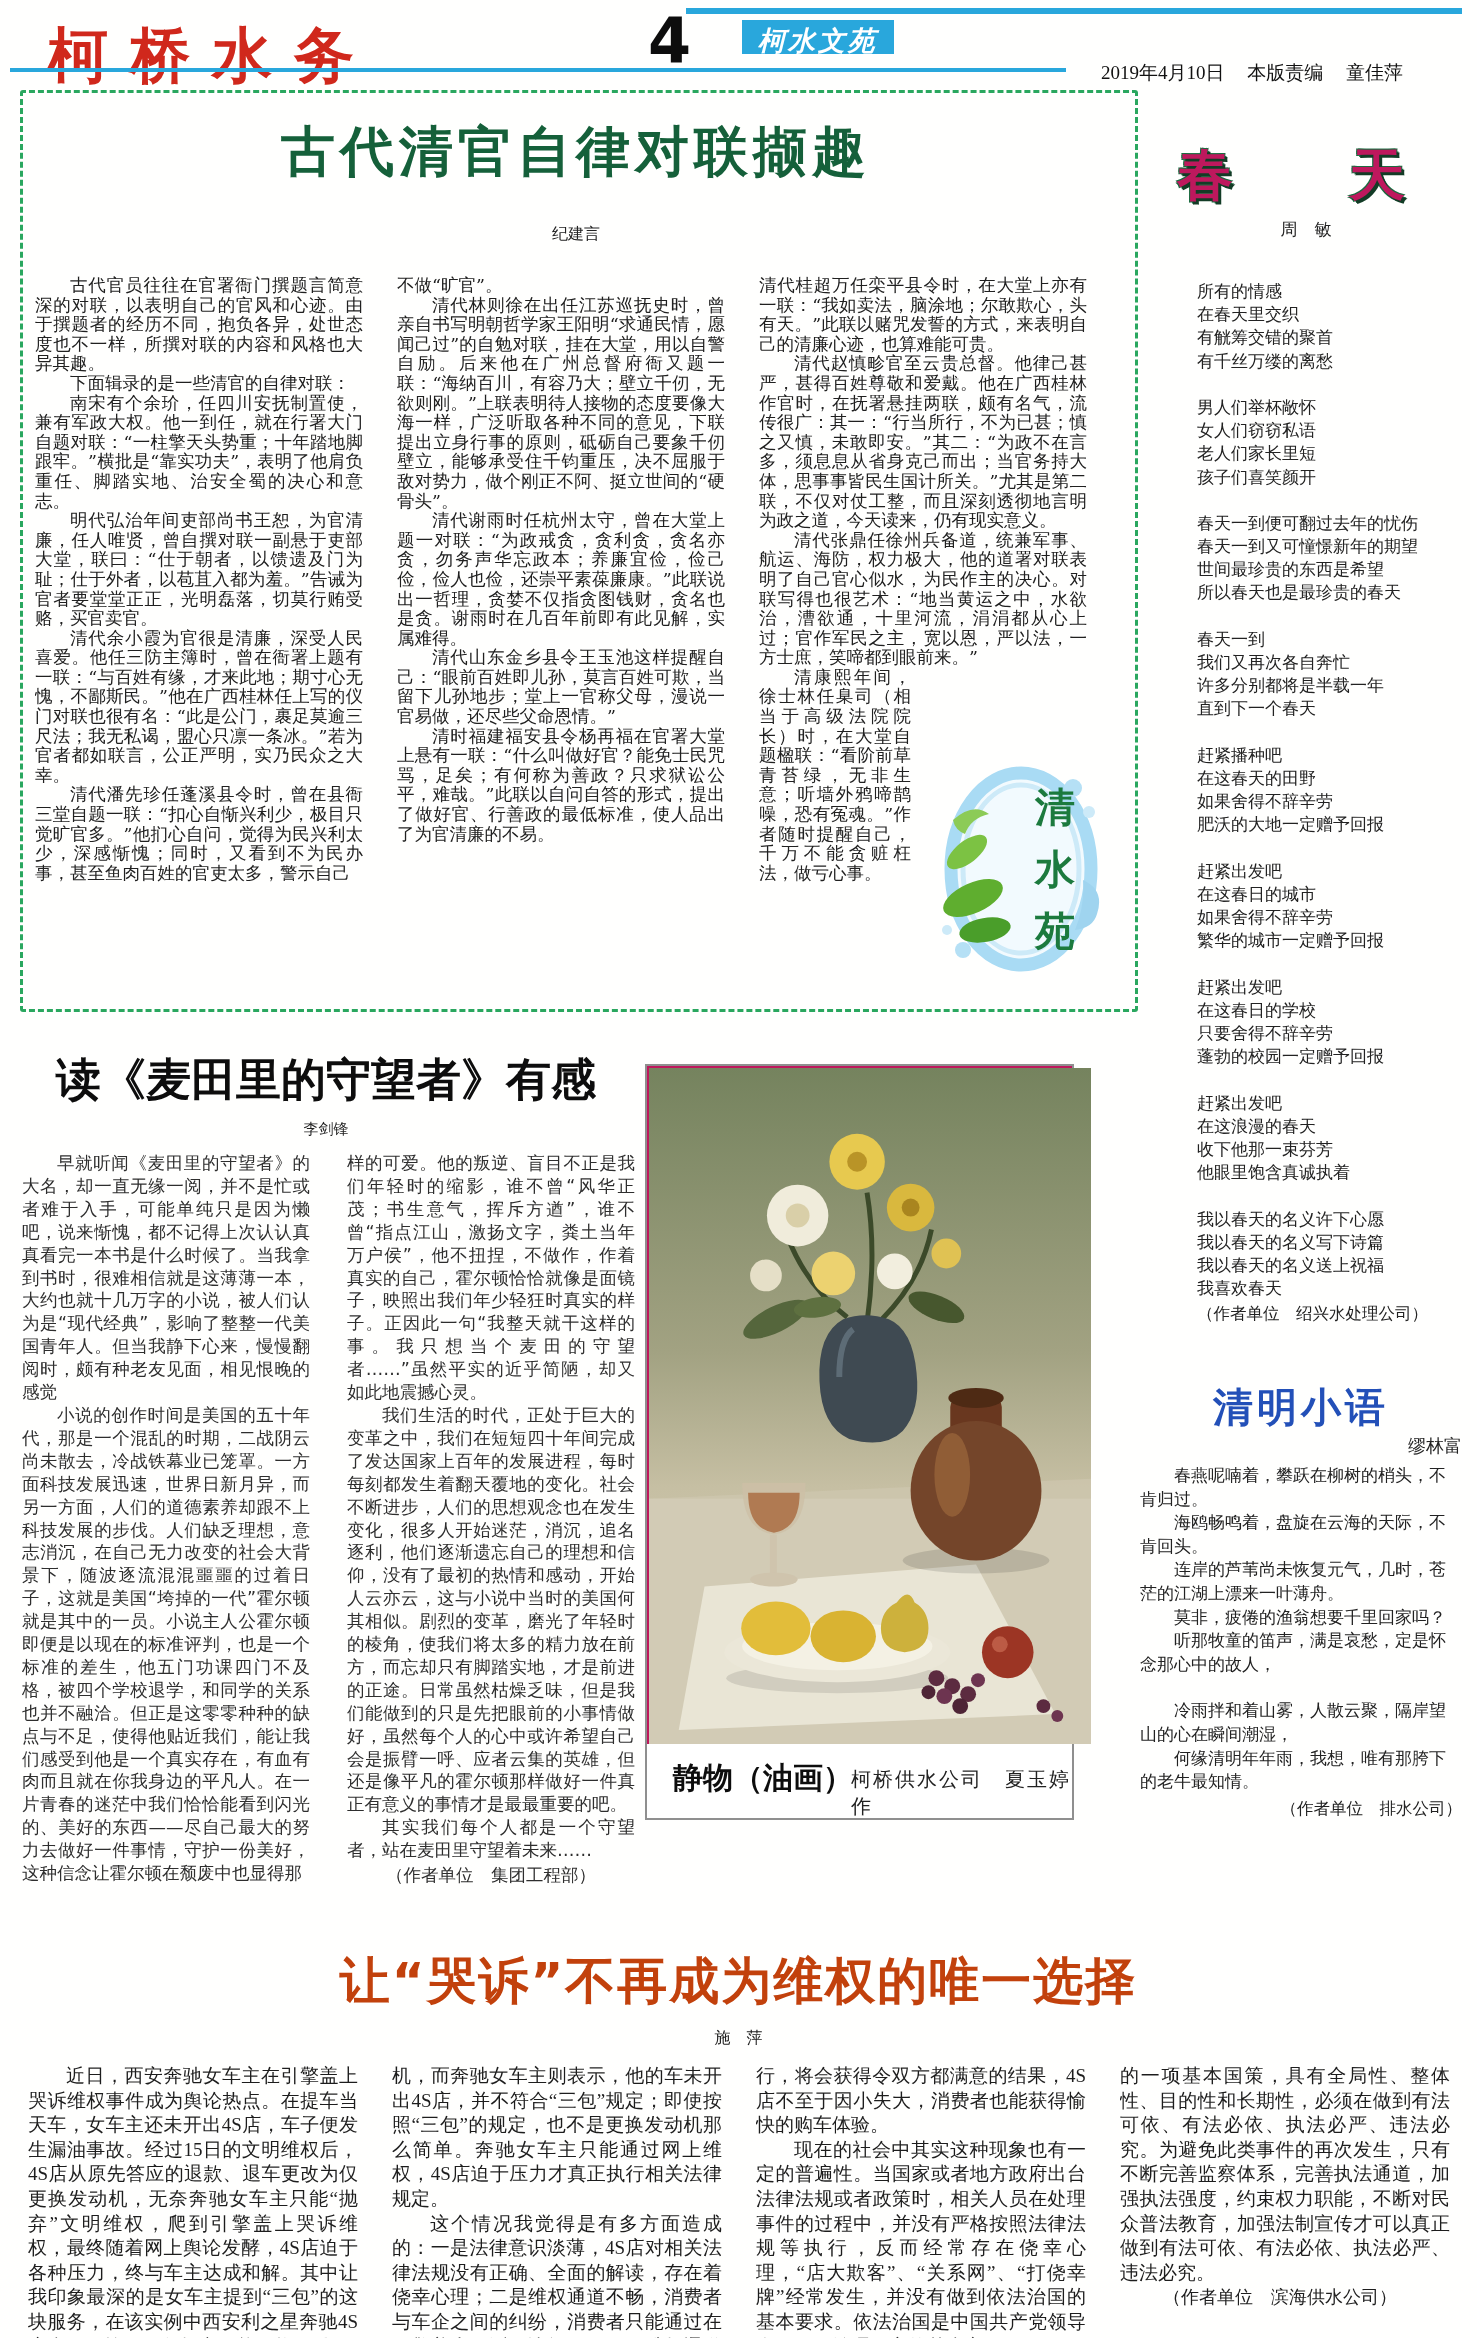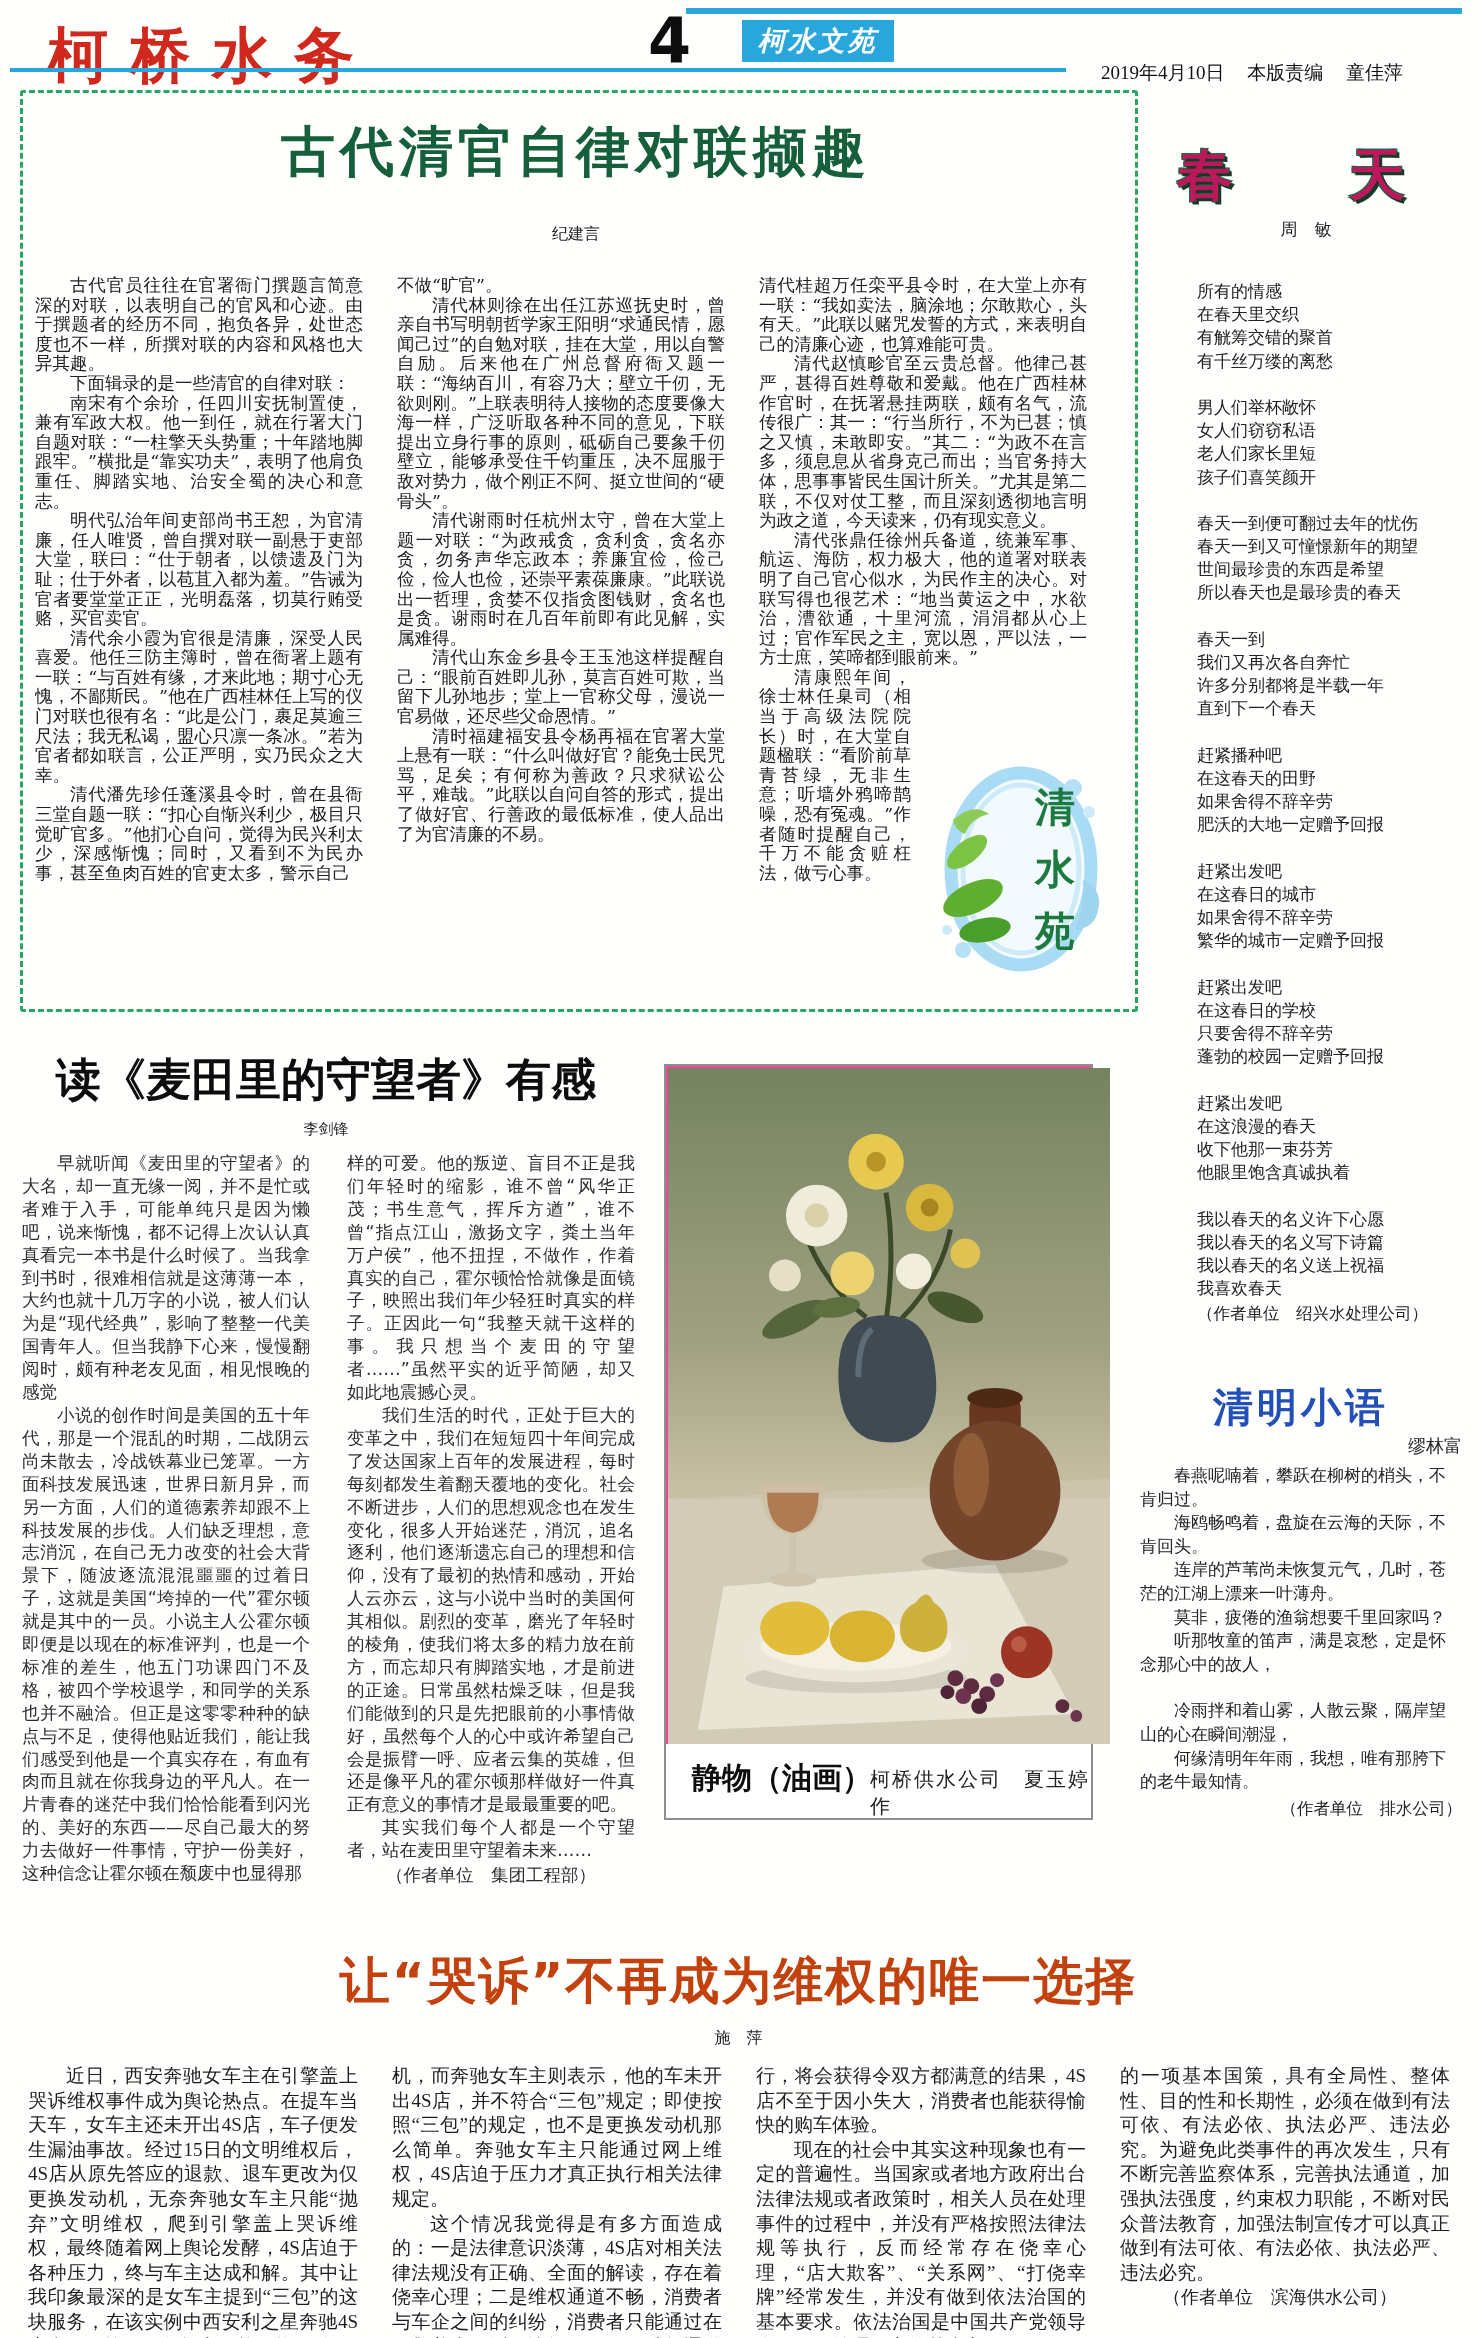--- a/index.html
+++ b/index.html
@@ -7,21 +7,21 @@
         font-family:"DejaVu Sans","Liberation Sans",sans-serif;color:#1c1c1c;}
   .abs{position:absolute;}
   .kai{font-family:"DejaVu Serif","Liberation Serif",serif;}
   .hei{font-family:"DejaVu Sans","Liberation Sans",sans-serif;}
   .song{font-family:"Liberation Serif","DejaVu Serif",serif;}
 
   
   .masthead{left:48px;top:16px;font-size:60px;font-weight:bold;
             color:#d0281c;letter-spacing:22px;}
   .page-number{left:648px;top:4px;font-size:62px;font-weight:900;color:#0d0d0d;}
-  .section-badge{left:742px;top:20px;width:152px;height:42px;background:#29a7dc;color:#fff;
+  .section-badge{left:742px;top:20px;width:152px;height:34px;background:#29a7dc;color:#fff;
                  font-size:27px;font-weight:bold;font-style:italic;text-align:center;line-height:42px;letter-spacing:3px;}
   .header-topbar{left:686px;top:8px;width:776px;height:6px;background:#29a7dc;}
   .header-rule{left:10px;top:68px;width:1056px;height:4px;background:#29a7dc;}
   .dateline{left:1040px;top:48px;width:424px;text-align:center;font-size:19px;color:#111;margin-top:12px;}
   .dateline .sep{display:inline-block;width:18px;}
 
   
   .main-box{left:20px;top:90px;width:1112px;height:916px;border:3px dashed #2aa75f;border-radius:3px;background:#fffffe;}
   .main-title{left:20px;top:116px;width:1112px;text-align:center;font-size:54px;font-weight:900;
               color:#15603a;letter-spacing:5px;}
@@ -56,21 +56,21 @@
   .qm-credit{left:1140px;top:1798px;width:322px;text-align:right;font-size:16.5px;color:#222;}
 
   
   .catcher-title{left:16px;top:1050px;width:620px;text-align:center;font-size:45px;font-weight:900;color:#0d0d0d;}
   .catcher-byline{left:16px;top:1120px;width:620px;text-align:center;font-size:15px;color:#222;}
   .catcher-col{top:1152px;width:288px;height:732px;font-size:17.5px;line-height:22.9px;color:#2e2e2e;}
   .catcher-credit{text-indent:0 !important;text-align:center;margin-top:2px !important;
                   font-family:"DejaVu Serif","Liberation Serif",serif;}
 
   
-  .painting-frame{left:664px;top:1064px;width:429px;height:756px;border:2px solid #8f8f8f;background:#ec4899;box-sizing:border-box;}
+  .painting-frame{left:645px;top:1064px;width:429px;height:756px;border:2px solid #8f8f8f;background:#be185d;box-sizing:border-box;}
   .painting-art{position:absolute;left:2px;top:2px;width:442px;height:676px;}
   .painting-caption{position:absolute;left:0;bottom:0;width:100%;height:74px;background:#fff;}
   .caption-title{position:absolute;left:26px;top:14px;font-size:30px;font-weight:900;color:#0d0d0d;}
   .caption-credit{position:absolute;left:204px;top:22px;font-size:20px;color:#222;letter-spacing:2px;}
 
   
   .rights-title{left:0;top:1948px;width:1477px;text-align:center;font-size:50px;font-weight:900;color:#c2410c;letter-spacing:2px;}
   .rights-byline{left:0;top:2028px;width:1477px;text-align:center;font-size:16px;color:#222;}
   .rights-col{top:2064px;width:330px;height:274px;font-size:19px;line-height:24.6px;color:#1d1d1d;}
   .rights-credit{text-indent:0 !important;text-align:center;padding-right:10px;

